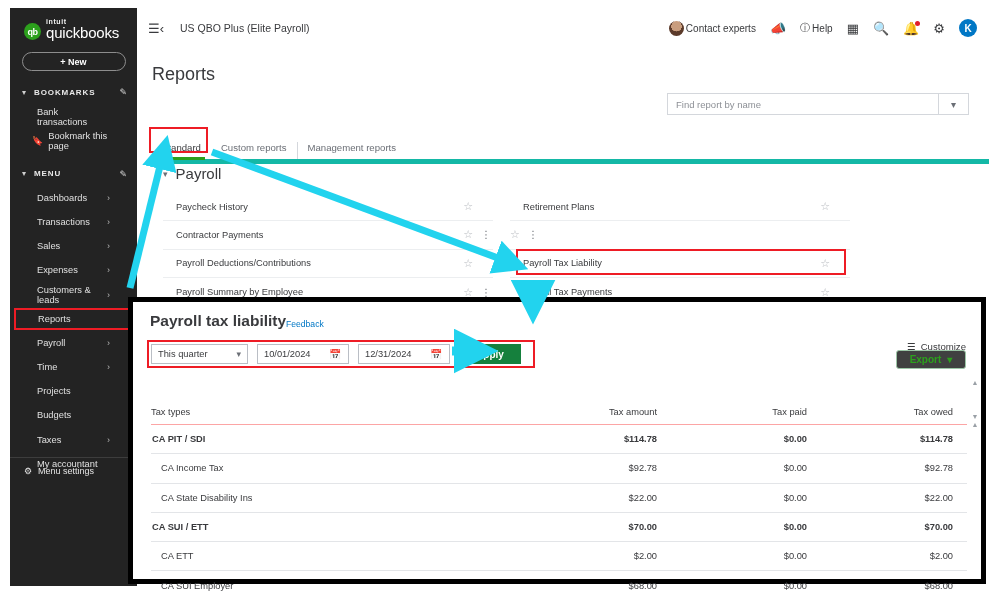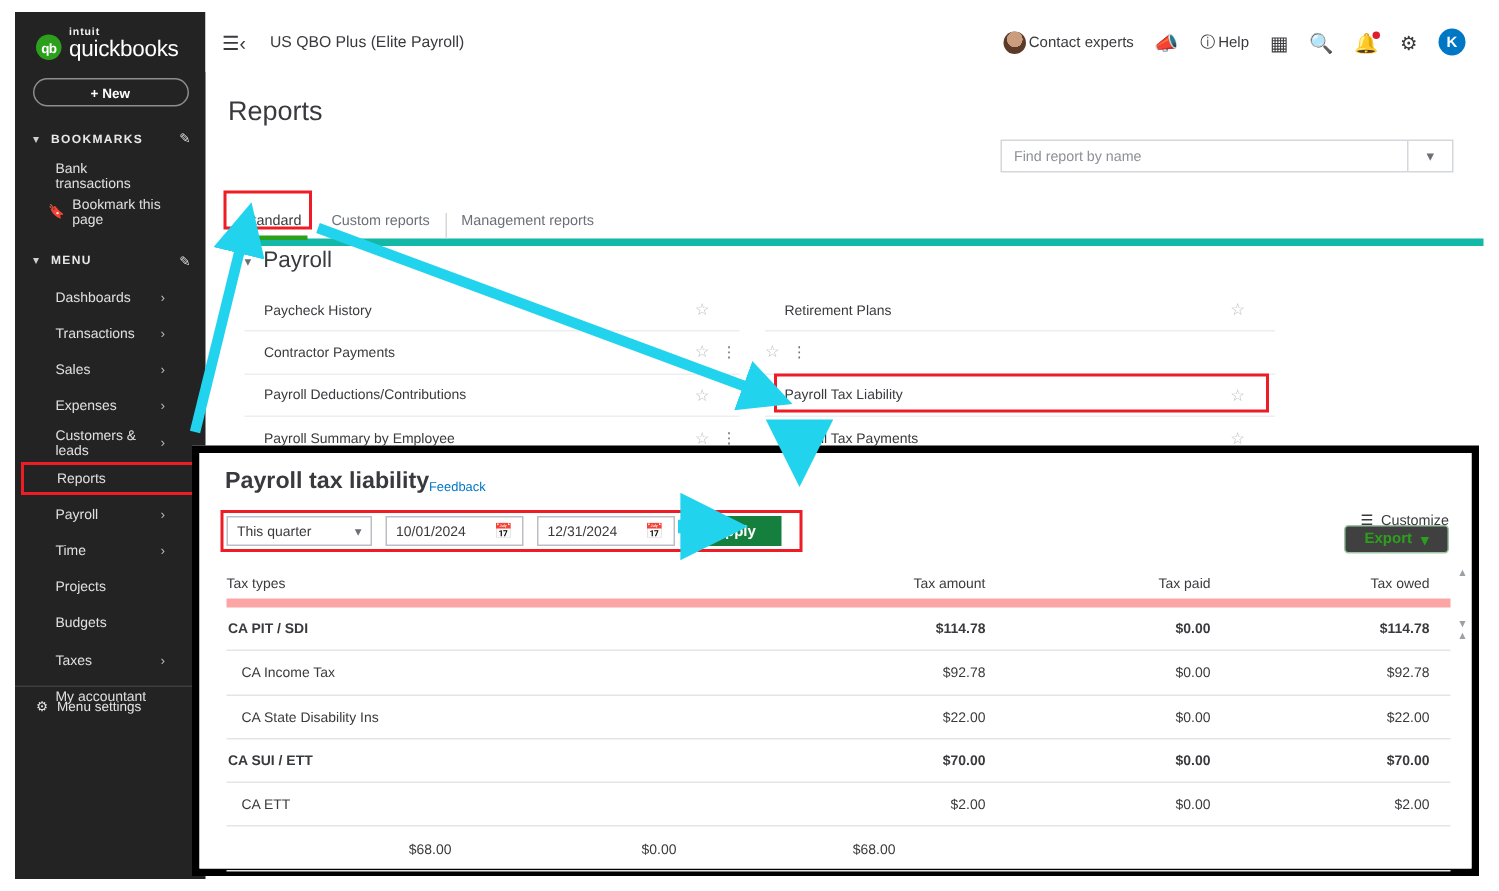--- a/index.html
+++ b/index.html
@@ -210,21 +210,21 @@
     border: 2px solid #ee1c25; pointer-events: none;
   }
   .apply-redbox {
     position: absolute; left: 332px; top: 38px; width: 70px; height: 28px;
     border: 2px solid #ee1c25; pointer-events: none;
   }
 
   
   .tbl { position: absolute; left: 18px; top: 77px; right: 14px; }
   .tbl-row { display: flex; align-items: center; height: 29.3px; font-size: 9.3px; color: #393a3d; }
-  .tbl-head { border-bottom: 6px solid #fca5a5; height: 26px; }
+  .tbl-head { border-bottom: 1px solid #fca5a5; height: 26px; margin-top: 20px; }
   .tbl-row.body { border-bottom: 1px solid #e3e5e8; }
   .c-type { flex: 1; }
   .c-num { width: 150px; text-align: right; }
   .c-owed { width: 160px; text-align: right; padding-right: 14px; }
   .tbl-head .c-type, .tbl-head .c-num, .tbl-head .c-owed { color: #393a3d; }
   .lvl0 { font-weight: bold; padding-left: 1px; }
   .lvl1 { padding-left: 10px; }
   .lvl0.c-num, .lvl0.c-owed { font-weight: bold; }
 
   .scroll-rail { position: absolute; right: 2px; top: 77px; width: 8px; height: 200px; }
@@ -479,20 +479,21 @@
           <span class="c-num lvl0">$0.00</span>
           <span class="c-owed lvl0">$70.00</span>
         </div>
         <div class="tbl-row body">
           <span class="c-type lvl1">CA ETT</span>
           <span class="c-num">$2.00</span>
           <span class="c-num">$0.00</span>
           <span class="c-owed">$2.00</span>
         </div>
         <div class="tbl-row body">
+          <span class="c-type lvl1">CA SUI Employer</span>
           <span class="c-num">$68.00</span>
           <span class="c-num">$0.00</span>
           <span class="c-owed">$68.00</span>
         </div>
       </div>
 
       <div class="scroll-rail">
         <div class="rail-arrow">▲</div>
         <div style="height:26px"></div>
         <div class="rail-arrow">▼</div>

